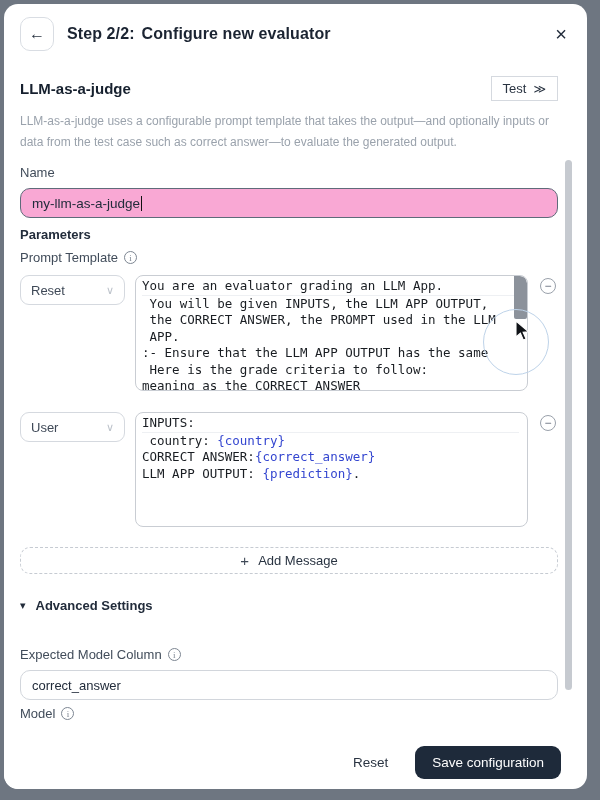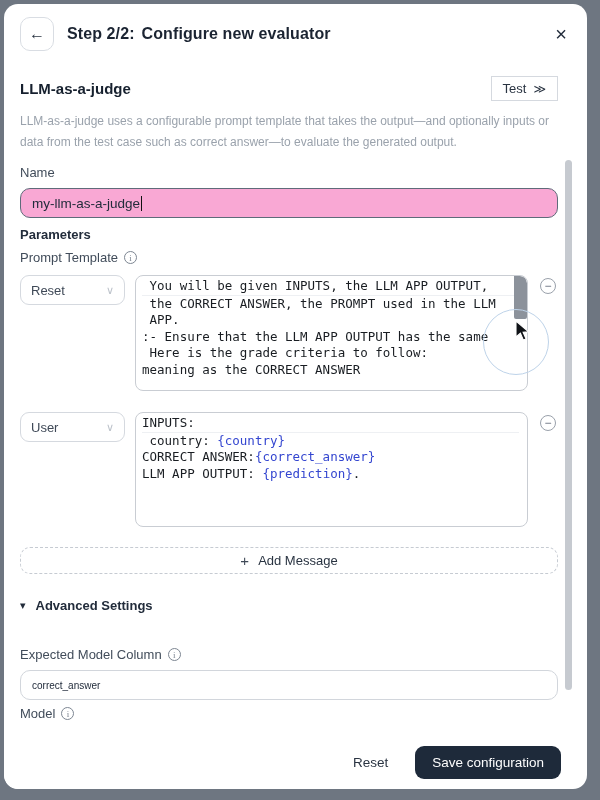--- a/index.html
+++ b/index.html
@@ -84,21 +84,21 @@
   }
   .add-message-btn .plus { font-size:15px; color:#3f4957; }
 
   .advanced-row { margin-top:24px; display:flex; align-items:center; gap:10px; cursor:pointer; }
   .advanced-row .tri { font-size:11px; color:#222c3b; }
   .advanced-row .lbl { font-size:13px; font-weight:bold; color:#222c3b; }
 
   .expected-label { margin-top:34px; }
   .input-el {
     margin-top:8px; height:30px; width:100%; border:1px solid #d2d6dc; border-radius:10px;
-    padding:0 11px; font-size:10px; color:#222c3b; background:#fff; outline:none;
+    padding:0 11px; font-size:13px; color:#222c3b; background:#fff; outline:none;
     font-family:"Liberation Sans",sans-serif;
   }
   .model-label { margin-top:6px; }
 
   
   .modal-footer {
     position:absolute; left:0; right:13px; bottom:0; height:54px; background:#fff;
     display:flex; align-items:center; justify-content:flex-end; gap:27px;
     padding-right:13px; border-radius:0 0 14px 14px;
   }
@@ -160,20 +160,21 @@
       <span>Prompt Template</span>
       <span class="info-icon">i</span>
     </div>
 
     <div class="message-row">
       <button class="role-select">
         <span>Reset</span>
         <span class="chevron">∨</span>
       </button>
       <div class="editor system">
+          <div class="code-line">You are an evaluator grading an LLM App.</div>
           <div class="code-line"> You will be given INPUTS, the LLM APP OUTPUT,</div>
           <div class="code-line"> the CORRECT ANSWER, the PROMPT used in the LLM</div>
           <div class="code-line"> APP.</div>
           <div class="code-line">:- Ensure that the LLM APP OUTPUT has the same</div>
           <div class="code-line"> Here is the grade criteria to follow:</div>
           <div class="code-line">meaning as the CORRECT ANSWER</div>
           <div class="editor-scrollbar"></div>
         </div>
       <button class="minus-btn">
         <span>−</span>

